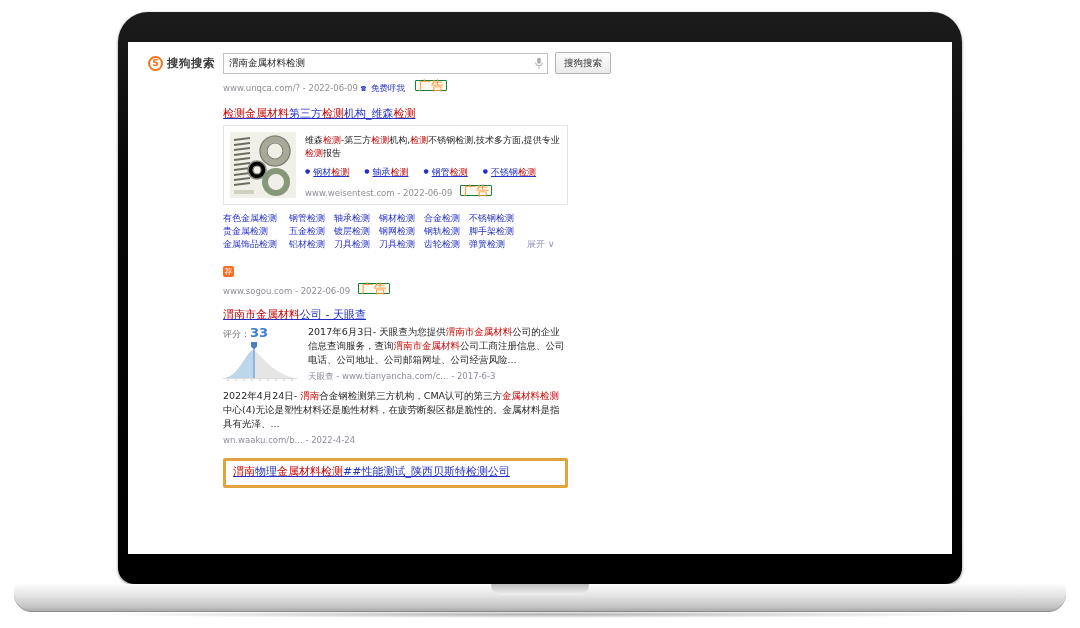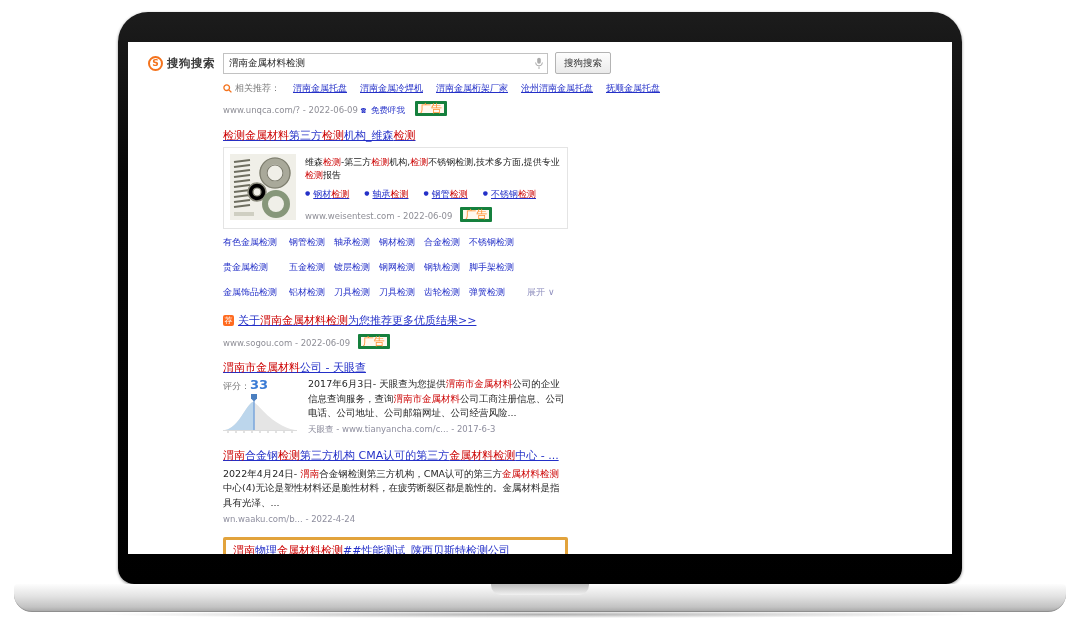--- a/index.html
+++ b/index.html
@@ -38,41 +38,41 @@
                 text-align:center; line-height:20px; cursor:pointer; }
 
   .related-row { display:flex; align-items:center; gap:13px; margin:8px 0 0 95px; font-size:9px; }
   .related-label { display:flex; align-items:center; gap:3px; color:#7a7a7a; }
   .related-row a { color:#2430c8; text-decoration:underline; }
 
   
   .content { margin-left:95px; width:345px; font-size:9.5px; color:#222; }
   .meta-line { color:#8e8e96; font-size:8.5px; margin-top:6px; }
   .meta-line .call-link { color:#2430c8;font-family:Liberation Mono, monospace; }
-  .ad-badge { display:inline-block; color:#ff9335; border:3px solid #15803d; background:#fff8ef;
-              font-size:11px; line-height:9px; padding:0 2px; margin-left:5px; border-radius:1px;
+  .ad-badge { display:inline-block; color:#ff9335; border:1px solid #15803d; background:#fff8ef;
+              font-size:13px; line-height:9px; padding:0 2px; margin-left:5px; border-radius:1px;
               vertical-align:1px; }
   .r-title { display:inline-block; font-size:11px; line-height:1.25; color:#2430c8;
              text-decoration:underline; margin-top:12px; }
   .r-title .hl { color:#cc0000; }
   .desc { margin-top:4px; line-height:1.5; color:#252525; }
   .desc .hl { color:#cc0000; }
 
   .weisen-box { border:1px solid #e4e4e4; padding:6px; display:flex; gap:9px; margin-top:4px; }
   .thumb { flex:none; background:#f0efe9; }
   .weisen-text { flex:1; font-size:9px; }
   .weisen-text .desc { margin-top:2px; line-height:1.45; }
   .bullets { display:flex; gap:15px; margin-top:6px; }
   .bullet-link { color:#2430c8; font-size:9px; text-decoration:underline; }
   .bullet-link .dot { font-size:6px; margin-right:3px; vertical-align:1.5px; display:inline-block; }
   .bullet-link .hl { color:#cc0000; }
 
   .grid-row { display:flex; align-items:flex-end; margin-top:7px; }
   .link-grid { display:grid; grid-template-columns:66px 45px 45px 45px 45px 54px;
-               row-gap:12px; font-size:9px; }
+               row-gap:0; font-size:9px; }
   .link-grid a { color:#2430c8; }
   .expand-link { color:#8f8fbe; font-size:9px; margin-left:4px; white-space:nowrap; }
 
   .rec-head { display:flex; align-items:center; gap:4px; margin-top:15px; }
   .rec-icon { flex:none; width:11px; height:11px; background:#ff6a1e; color:#fff; font-size:8px;
               line-height:11px; text-align:center; border-radius:2px; }
   .rec-head .r-title { margin-top:0; }
 
   .flex-body { display:flex; gap:9px; margin-top:3px; }
   .tyc-thumb { width:76px; flex:none; }
@@ -102,36 +102,20 @@
             <svg width="10" height="13" viewBox="0 0 10 13">
               <rect x="3.2" y="0.8" width="3.6" height="6" rx="1.8" fill="#ababab"></rect>
               <path d="M1.6 5.5 a3.4 3.4 0 0 0 6.8 0" fill="none" stroke="#ababab" stroke-width="1"></path>
               <line x1="5" y1="9.6" x2="5" y2="12" stroke="#ababab" stroke-width="1"></line>
             </svg>
           </span>
         </div>
         <div class="search-btn">搜狗搜索</div>
       </div>
 
-      <div class="related-row">
-        <span class="related-label">
-          <svg width="9" height="9" viewBox="0 0 9 9">
-            <circle cx="3.7" cy="3.7" r="2.8" fill="none" stroke="#f4731d" stroke-width="1.3"></circle>
-            <line x1="6" y1="6" x2="8.4" y2="8.4" stroke="#f4731d" stroke-width="1.3"></line>
-          </svg>
-          <span>相关推荐：</span>
-        </span>
-        <span style="display:flex; gap:13px;">
-            <a>渭南金属托盘</a>
-            <a>渭南金属冷焊机</a>
-            <a>渭南金属桁架厂家</a>
-            <a>沧州渭南金属托盘</a>
-            <a>抚顺金属托盘</a>
-          </span>
-      </div>
 
       <div class="content">
 
         
         <div class="meta-line">
           <span>www.unqca.com/? - 2022-06-09</span>
           <span class="call-link">
             <span>☎</span>
             <span>免费呼我</span>
           </span>
@@ -200,21 +184,20 @@
             </div>
           <a class="expand-link">
             <span>展开</span>
             <span>∨</span>
           </a>
         </div>
 
         
         <div class="rec-head">
           <span class="rec-icon">荐</span>
-          <a class="r-title"><span>关于</span><span class="hl">渭南金属材料检测</span><span>为您推荐更多优质结果&gt;&gt;</span></a>
         </div>
         <div class="meta-line">
           <span>www.sogou.com - 2022-06-09</span>
           <span class="ad-badge">广告</span>
         </div>
 
         
         <a class="r-title"><span class="hl">渭南市金属材料</span><span>公司 - 天眼查</span></a>
         <div class="flex-body">
           <div class="tyc-thumb">
@@ -240,21 +223,20 @@
               </g>
             </svg>
           </div>
           <div class="col">
             <div class="desc" style="margin-top:0"><span>2017年6月3日- 天眼查为您提供</span><span class="hl">渭南市金属材料</span><span>公司的企业信息查询服务，查询</span><span class="hl">渭南市金属材料</span><span>公司工商注册信息、公司电话、公司地址、公司邮箱网址、公司经营风险...</span></div>
             <div class="source-line">天眼查 - www.tianyancha.com/c... - 2017-6-3</div>
           </div>
         </div>
 
         
-        <a class="r-title"><span class="hl">渭南</span><span>合金钢</span><span class="hl">检测</span><span>第三方机构 CMA认可的第三方</span><span class="hl">金属材料检测</span><span>中心 - ...</span></a>
         <div class="desc"><span>2022年4月24日- </span><span class="hl">渭南</span><span>合金钢检测第三方机构，CMA认可的第三方</span><span class="hl">金属材料检测</span><span>中心(4)无论是塑性材料还是脆性材料，在疲劳断裂区都是脆性的。金属材料是指具有光泽、...</span></div>
         <div class="source-line">wn.waaku.com/b... - 2022-4-24</div>
 
         
         <div class="best-box">
           <a class="r-title"><span class="hl">渭南</span><span>物理</span><span class="hl">金属材料检测</span><span>##性能测试_陕西贝斯特检测公司</span></a>
           
         </div>
 
       </div>

